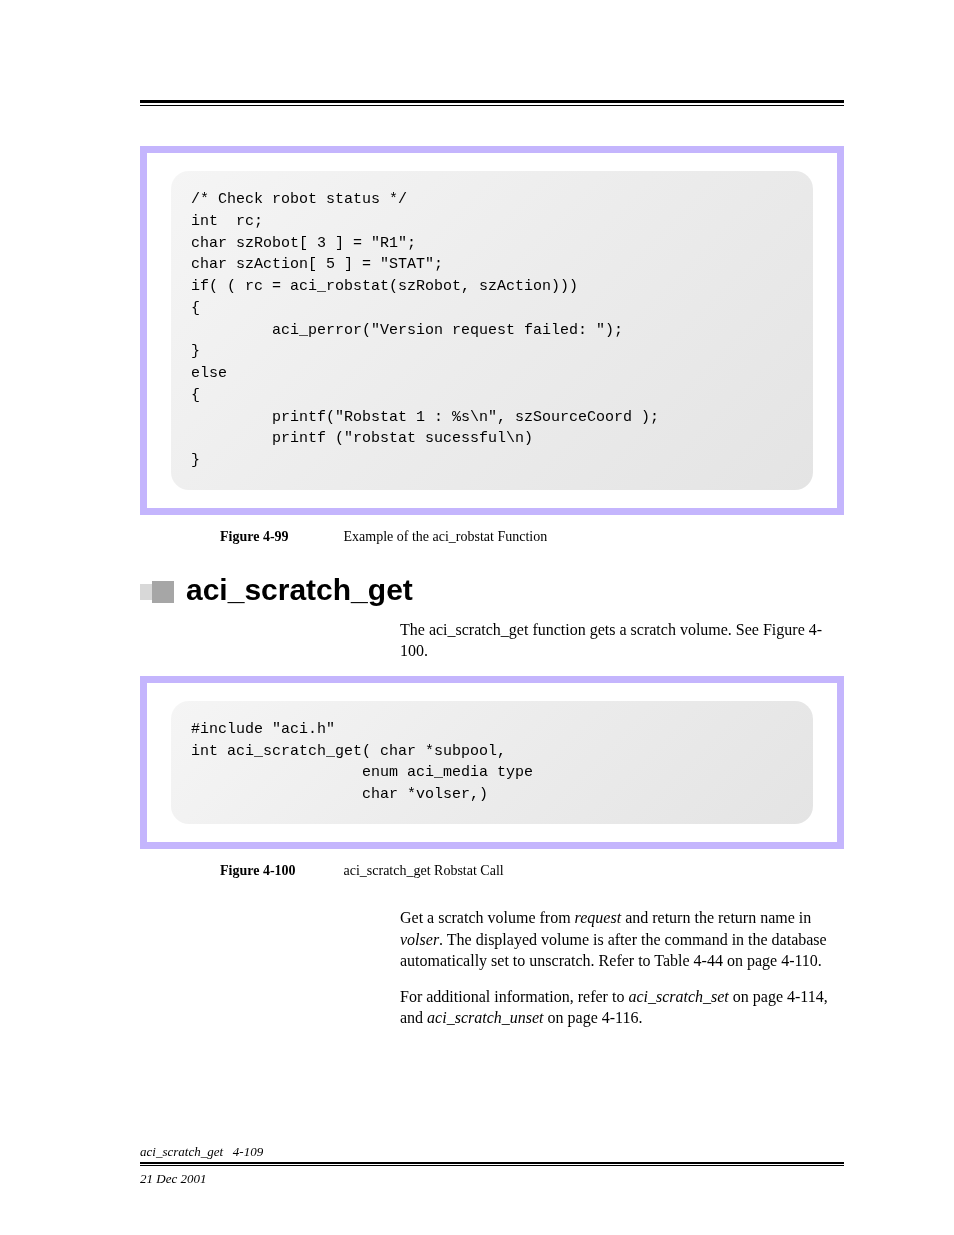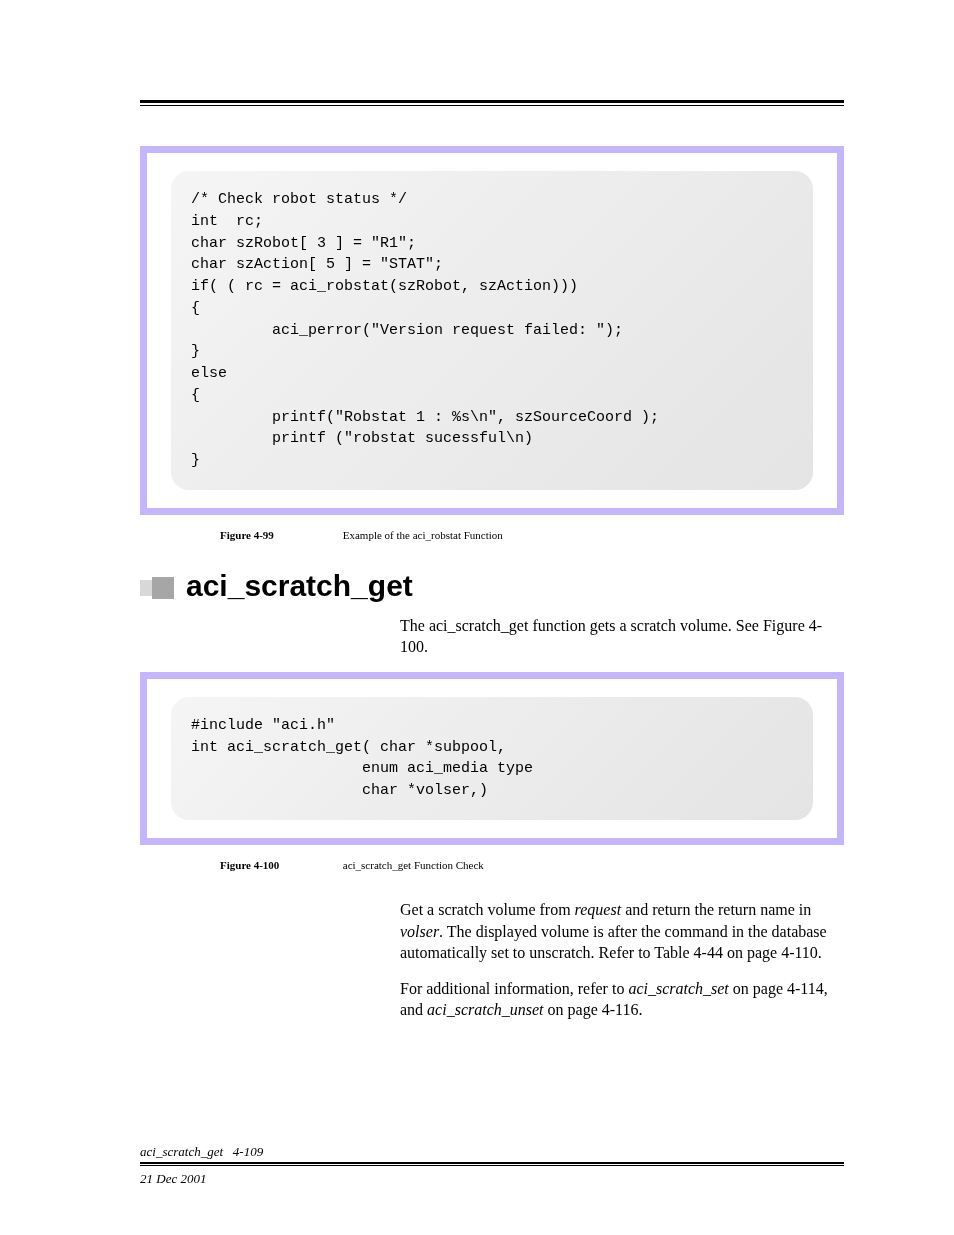--- a/index.html
+++ b/index.html
@@ -31,21 +31,21 @@
   .code-inner {
     background: linear-gradient(135deg, #f5f5f5 0%, #ececec 50%, #e4e4e4 100%);
     border-radius: 18px;
     padding: 18px 20px;
     font-family: 'Courier New', Courier, monospace;
     font-size: 15px;
     line-height: 1.45;
     white-space: pre;
   }
   .fig-caption {
-    font-size: 11px;
+    font-size: 14px;
     margin: 10px 0 28px 80px;
   }
   .fig-caption .num {
     font-weight: bold;
     display: inline-block;
     width: 120px;
   }
   .section-heading {
     font-family: Arial, Helvetica, sans-serif;
     font-weight: bold;
@@ -162,21 +162,21 @@
 
   <div class="code-box">
     <div class="code-inner">#include "aci.h"
 int aci_scratch_get( char *subpool,
                    enum aci_media type
                    char *volser,)</div>
   </div>
 
   <div class="fig-caption">
     <span class="num">Figure 4-100</span>
-    <span>aci_scratch_get Function Check</span>
+    <span>aci_scratch_get Robstat Call</span>
   </div>
 
   <div class="body-text">
     <span>Get a scratch volume from </span><em>request</em><span> and return the return name in </span><em>volser</em><span>. The displayed volume is after the command in the database automatically set to unscratch. Refer to Table 4-44 on page 4-110.</span>
   </div>
 
   <div class="body-text">
     <span>For additional information, refer to </span><em>aci_scratch_set</em><span>  on page 4-114, and </span><em>aci_scratch_unset</em><span>  on page 4-116.</span>
   </div>
 </div>

